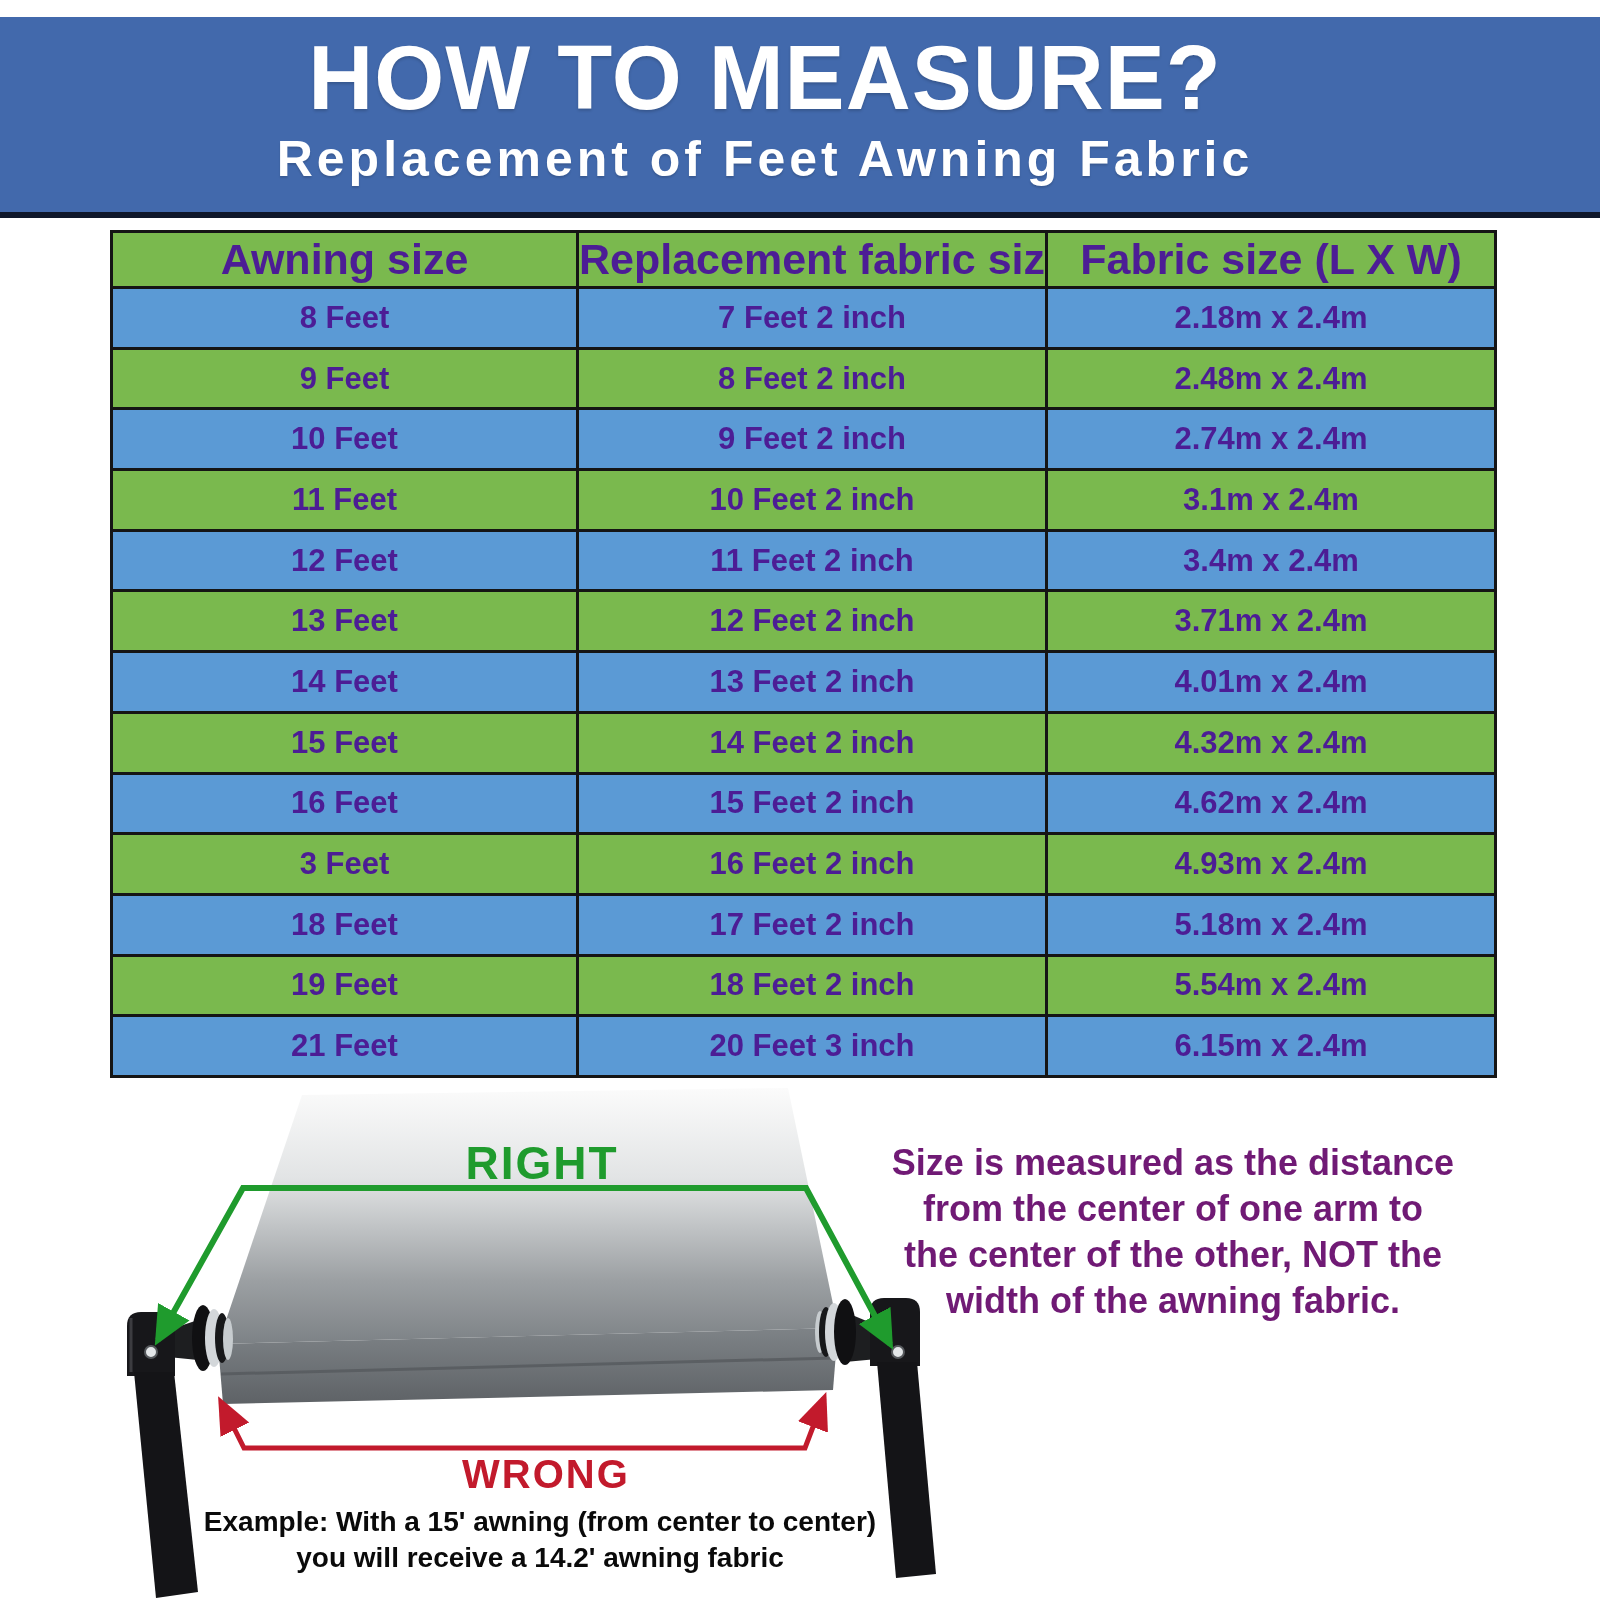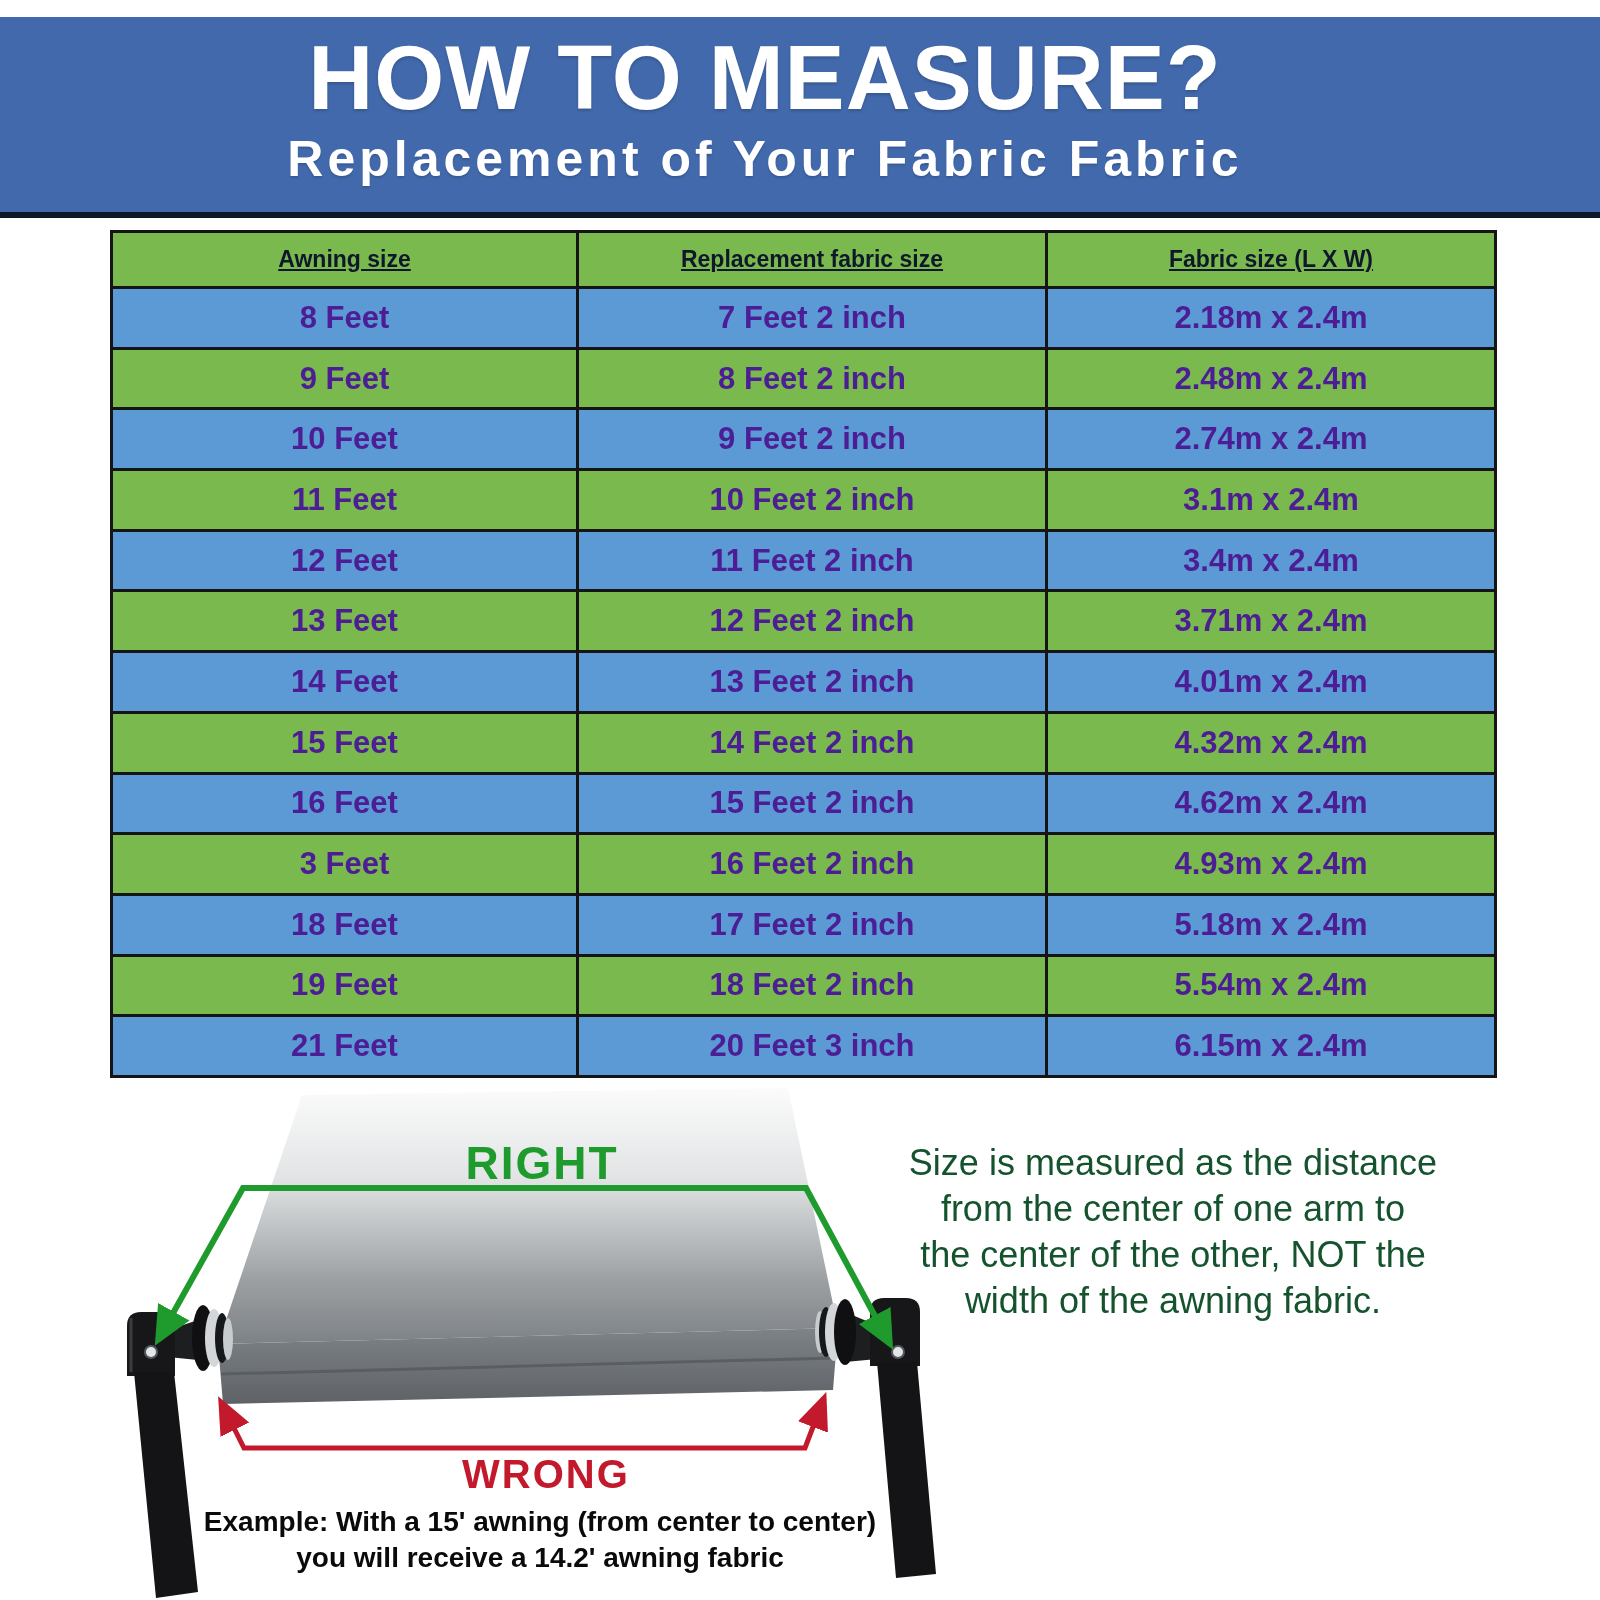--- a/index.html
+++ b/index.html
@@ -30,54 +30,54 @@
     border-collapse:collapse;table-layout:fixed;z-index:2;
     border:3px solid #5d5d5d;
   }
   table.size-table th,table.size-table td{
     border:3px solid #151515;
     text-align:center;vertical-align:middle;padding:0;
     overflow:hidden;white-space:nowrap;
   }
   table.size-table th{
     background:var(--row-green,#7ab94e);
-    font-size:23px;font-weight:bold;color:#0f172a;height:53px;text-decoration:underline;
+    font-size:43px;font-weight:bold;color:#4c1d95;height:53px;
   }
   table.size-table td{
     font-size:31px;font-weight:600;color:#4c1d95;height:53px;
   }
   table.size-table tbody tr:nth-child(odd) td{background:var(--row-blue,#5b9ad5);}
   table.size-table tbody tr:nth-child(even) td{background:var(--row-green,#7ab94e);}
   
   svg.scene{position:absolute;left:0;top:0;z-index:1;pointer-events:none;}
   .right-label{
     position:absolute;left:392px;top:1136px;width:300px;text-align:center;z-index:3;
     font-size:46px;font-weight:bold;letter-spacing:2px;color:var(--right-green,#1f9b2d);
   }
   .wrong-label{
     position:absolute;left:396px;top:1452px;width:300px;text-align:center;z-index:3;
     font-size:40px;font-weight:bold;letter-spacing:2px;color:var(--wrong-red,#c21a2c);
   }
   .note{
     position:absolute;left:883px;top:1140px;width:580px;z-index:3;
-    text-align:center;font-size:36px;line-height:46px;font-weight:normal;color:#14532d;
+    text-align:center;font-size:36px;line-height:46px;font-weight:bold;color:#701a75;
   }
   .example{
     position:absolute;left:150px;top:1504px;width:780px;z-index:3;
     text-align:center;font-size:28px;line-height:36px;font-weight:bold;color:#0a0a0a;
   }
 </style>
 </head>
 <body>
 
 <div class="page">
 
   <header class="banner">
     <h1>HOW TO MEASURE?</h1>
-    <h2>Replacement of Your Fabric Fabric</h2>
+    <h2>Replacement of Feet Awning Fabric</h2>
   </header>
 
   <table class="size-table">
     <colgroup>
       <col style="width:466px">
         <col style="width:469px">
         <col style="width:449px">
     </colgroup>
     <thead>
       <tr>

